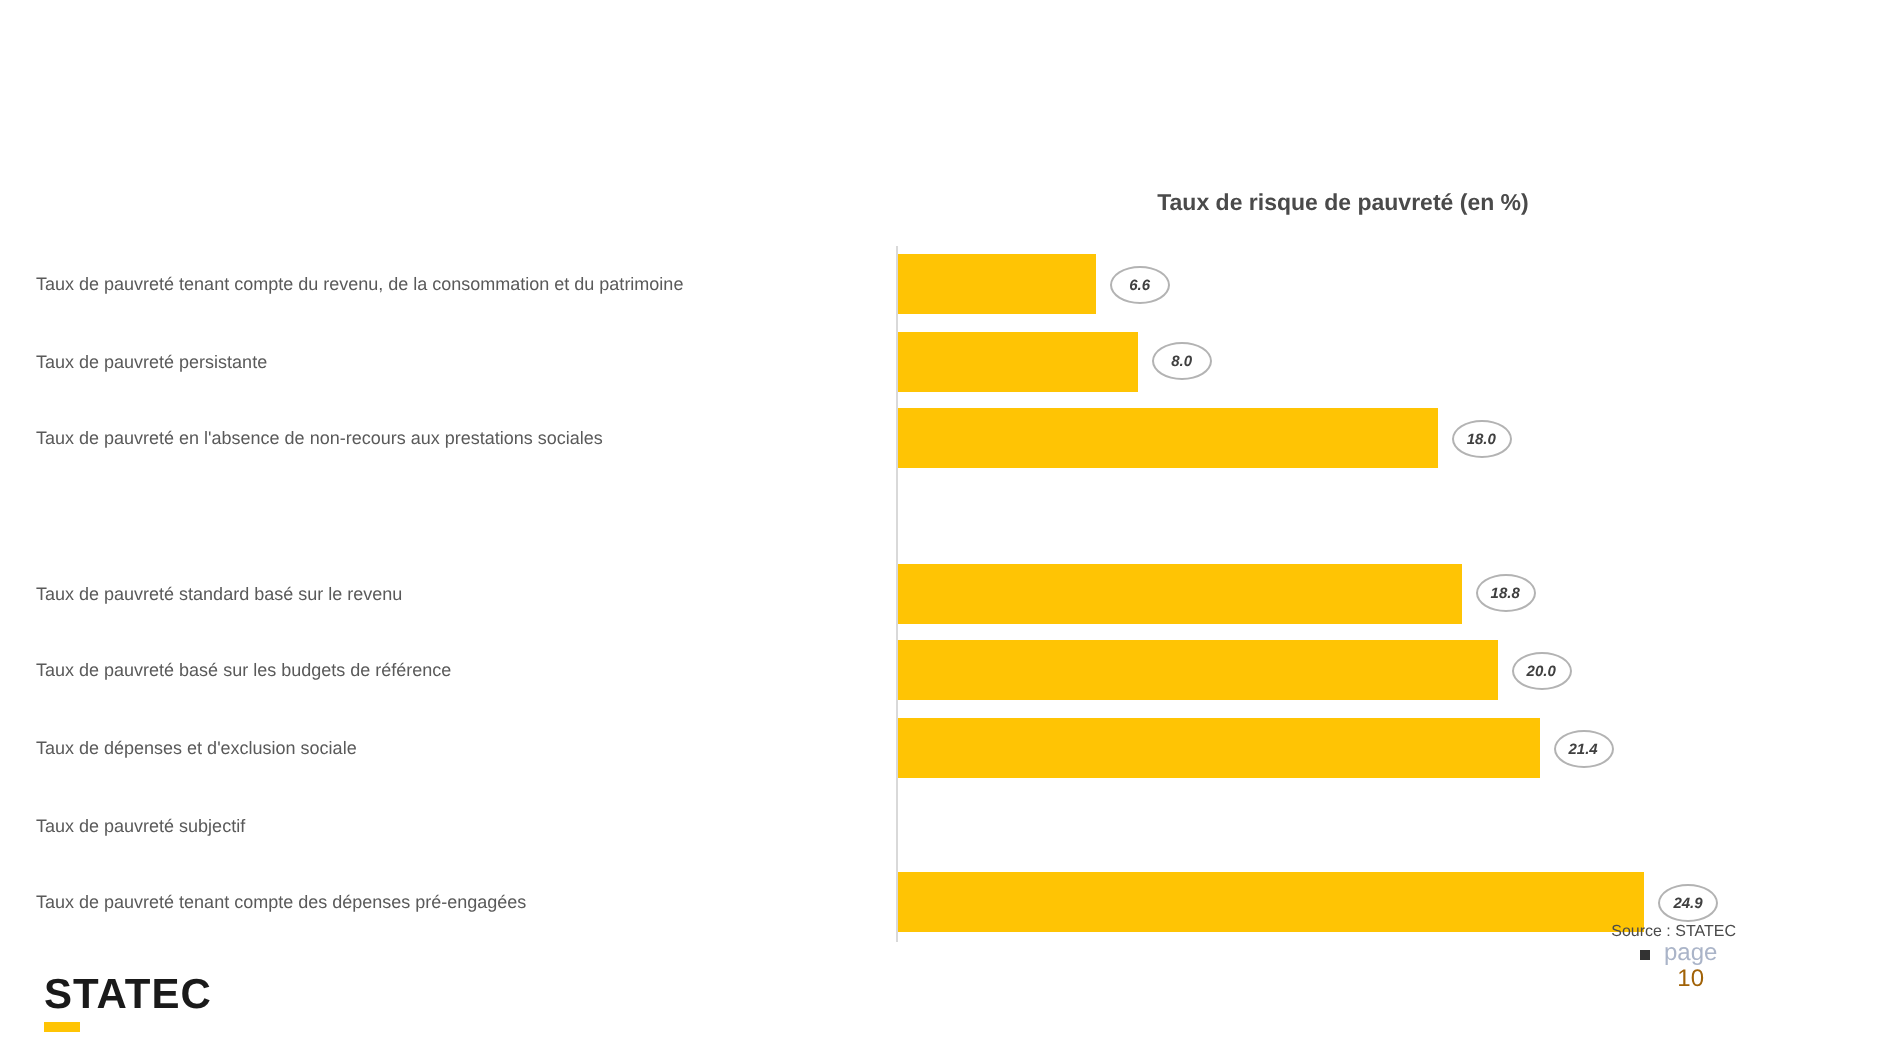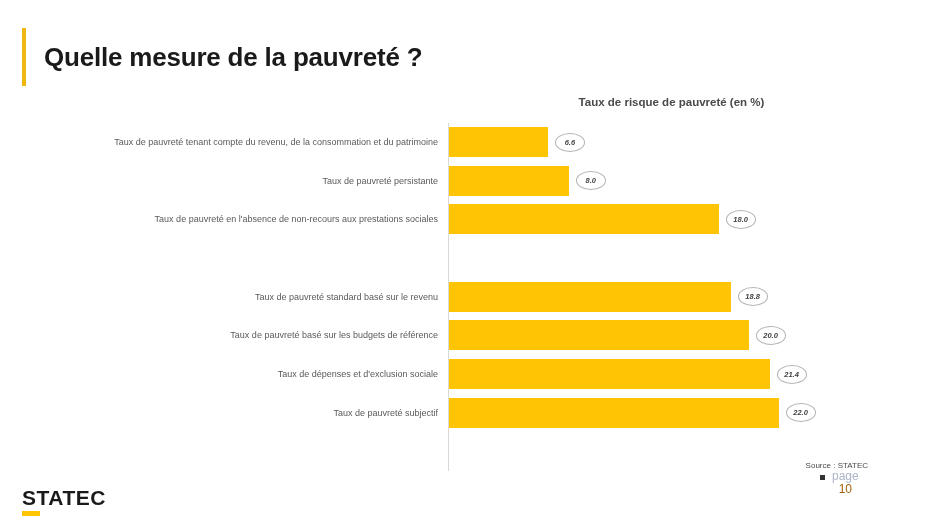--- a/index.html
+++ b/index.html
@@ -87,21 +87,20 @@
     width: 940px;
     height: 38.666px;
     display: flex;
     align-items: center;
   }
 
   .bar-label {
     position: absolute;
     right: 502px;          
     width: 420px;
-    text-align: right;
     font-size: 9px;
     color: #5a5a5a;
     line-height: 1.15;
     white-space: nowrap;
   }
 
   .bar-track {
     position: absolute;
     left: 449px;
     top: 4px;
@@ -191,24 +190,20 @@
     font-size: 12px;
     color: #a16207;
     line-height: 1.05;
   }
 </style>
 </head>
 <body>
 
 <div id="slide">
 
-  <div id="title-block">
-    <div id="title-accent" style="background: rgb(239, 184, 16);"></div>
-    <div id="title-text">Quelle mesure de la pauvreté ?</div>
-  </div>
 
   <div id="chart">
     <div id="chart-subtitle">Taux de risque de pauvreté (en %)</div>
     <div id="plot">
       <div id="axis-line"></div>
 
     <div class="bar-row" style="top: 0px;">
           <div class="bar-label">Taux de pauvreté tenant compte du revenu, de la consommation et du patrimoine</div>
           <div class="bar-track">
             <div class="bar-fill" style="width: 98.8675px; background: rgb(255, 196, 4);"></div>
@@ -245,23 +240,26 @@
         </div>
         <div class="bar-row" style="top: 232px;">
           <div class="bar-label">Taux de dépenses et d'exclusion sociale</div>
           <div class="bar-track">
             <div class="bar-fill" style="width: 320.57px; background: rgb(255, 196, 4);"></div>
             <div class="bar-value">21.4</div>
           </div>
         </div>
         <div class="bar-row" style="top: 270.667px;">
           <div class="bar-label">Taux de pauvreté subjectif</div>
-          <div class="bar-track">
-            <div class="bar-fill" style="width: 329.558px; background: rgb(255, 196, 4);"></div>
-            <div class="bar-value">22.0</div>
+        </div>
+        <div class="bar-row" style="top: 309.333px;">
+          <div class="bar-label">Taux de pauvreté tenant compte des dépenses pré-engagées</div>
+          <div class="bar-track">
+            <div class="bar-fill" style="width: 373px; background: rgb(255, 196, 4);"></div>
+            <div class="bar-value">24.9</div>
           </div>
         </div>
       </div>
   </div>
 
   <div id="source-note">Source : STATEC</div>
 
   <div id="logo">
     <div id="logo-word">STATEC</div>
     <div id="logo-underline" style="background: rgb(255, 196, 4);"></div>

